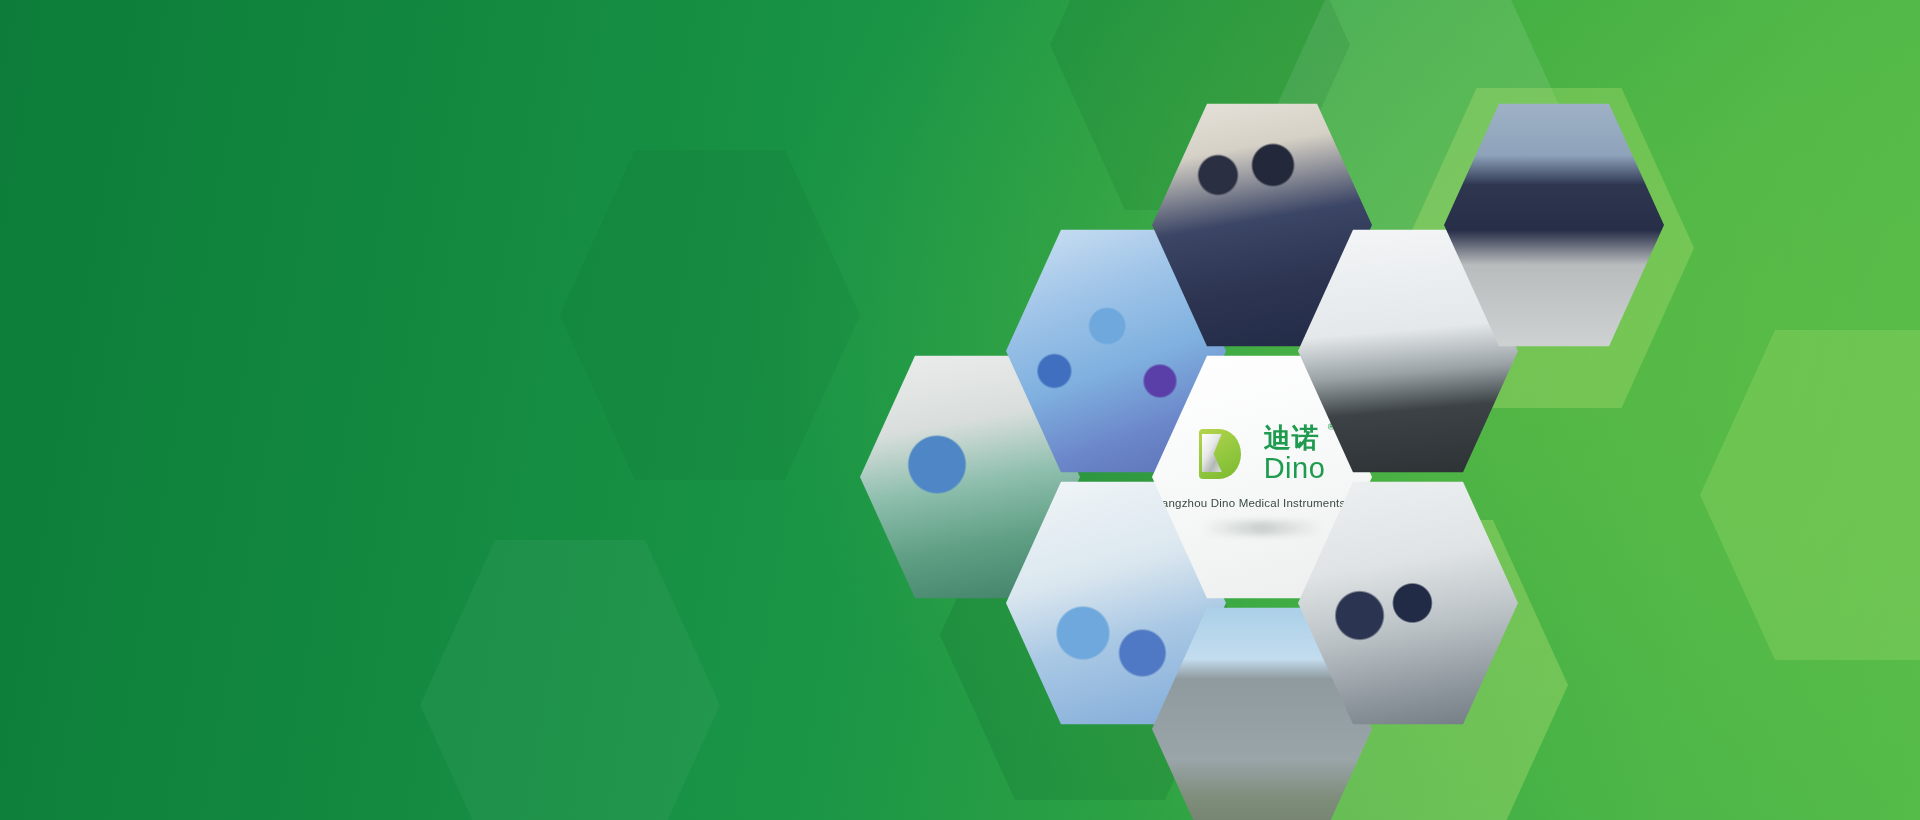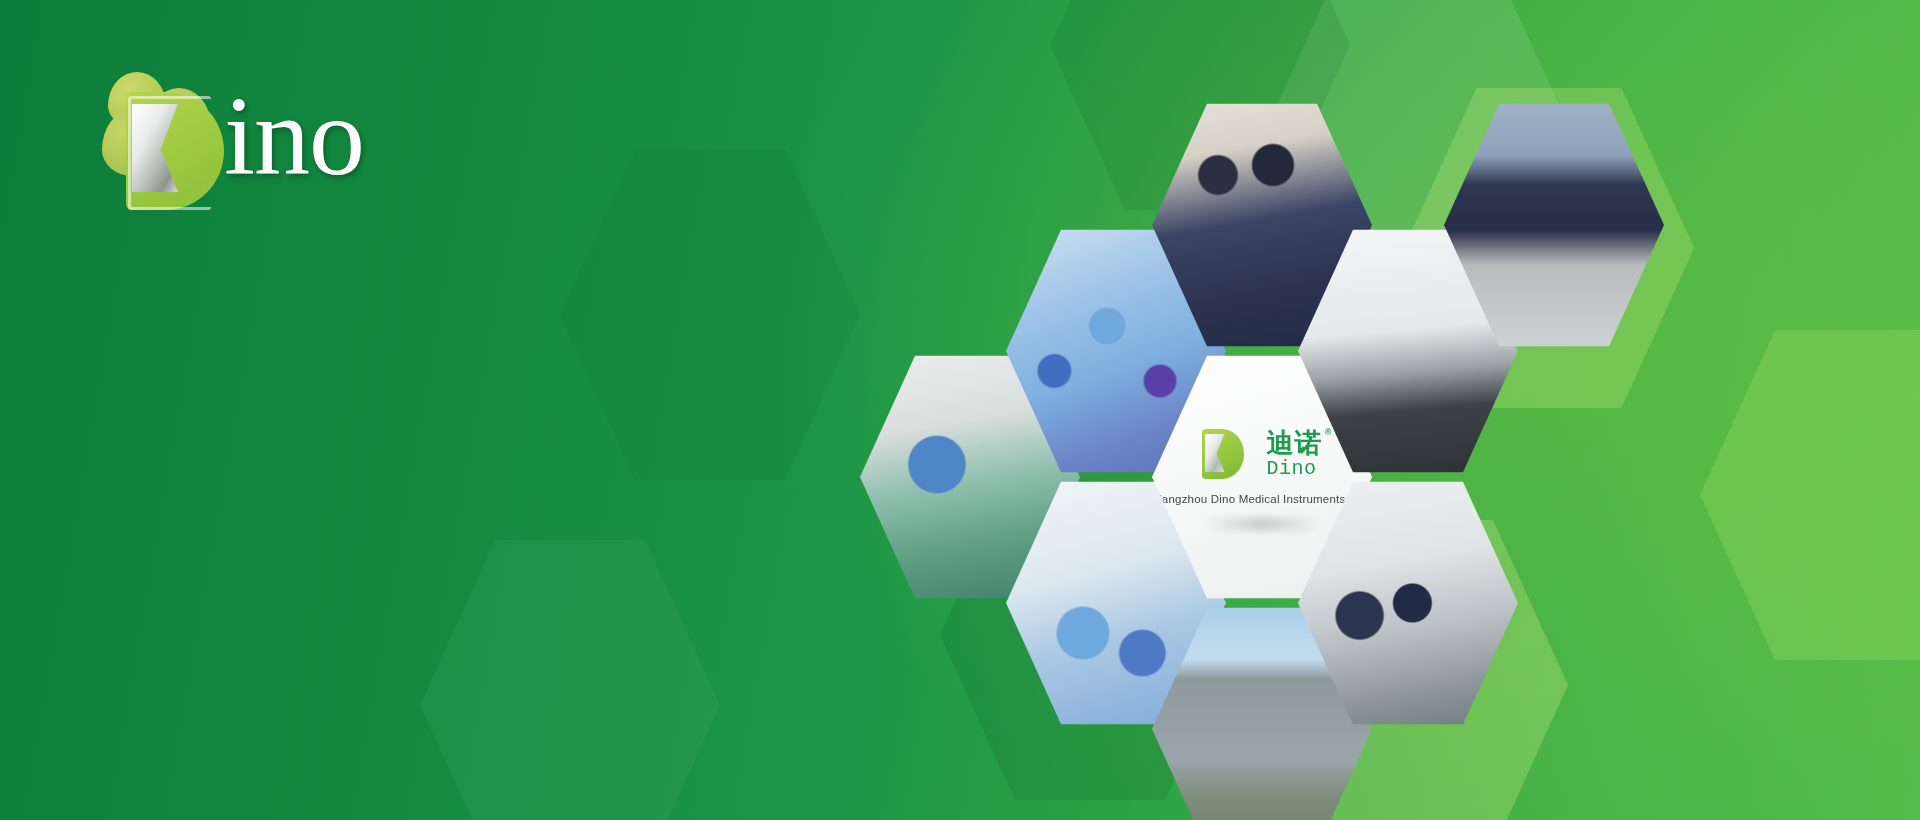--- a/index.html
+++ b/index.html
@@ -95,22 +95,22 @@
   .cl-mark{position:relative;width:42px;height:50px;}
   .cl-mark .b{position:absolute;inset:0;
     background:linear-gradient(150deg,#b6d44d 0%,#8fc63d 60%,#7cb82f 100%);
     border-radius:4px 52% 52% 4px/4px 50% 50% 4px;}
   .cl-mark .c{position:absolute;left:3px;top:5px;width:20px;height:38px;
     background:linear-gradient(120deg,#ffffff 0%,#e7eae8 40%,#b3b8b4 70%,#dfe2df 100%);
     clip-path:polygon(0% 0%,100% 0%,60% 52%,100% 100%,0% 100%);}
   .cl-text{display:flex;flex-direction:column;line-height:1;}
   .cl-cn{font-size:27px;font-weight:bold;color:#1e9b4e;letter-spacing:1px;position:relative;}
   .cl-cn sup{font-size:9px;position:absolute;top:-2px;right:-10px;}
-  .cl-en{font-family:Liberation Mono, monospace;
-    font-size:20px;color:#1e9b4e;margin-top:2px;letter-spacing:.5px;}
+  .cl-en{font-family:Liberation Sans, sans-serif;
+    font-size:29px;color:#1e9b4e;margin-top:2px;letter-spacing:.5px;}
   .cl-sub{margin-top:14px;font-size:11.5px;color:#3b4a46;letter-spacing:.2px;white-space:nowrap;}
   .cl-blur{margin-top:12px;width:120px;height:14px;
     background:linear-gradient(90deg,rgba(160,170,165,.0),rgba(150,162,157,.45),rgba(160,170,165,.0));
     filter:blur(3px);}
 </style>
 </head>
 <body>
 
 <div id="banner">
 
@@ -118,33 +118,20 @@
   <div class="bghex" style="left:1404px;top:88px;width:290px;height:320px;background:rgba(190,230,120,.30);"></div>
   <div class="bghex" style="left:1268px;top:520px;width:300px;height:330px;background:rgba(190,230,120,.34);"></div>
   <div class="bghex" style="left:940px;top:470px;width:300px;height:330px;background:rgba(0,70,30,.13);"></div>
   <div class="bghex" style="left:420px;top:540px;width:300px;height:330px;background:rgba(255,255,255,.045);"></div>
   <div class="bghex" style="left:560px;top:150px;width:300px;height:330px;background:rgba(0,70,30,.07);"></div>
   <div class="bghex" style="left:1700px;top:330px;width:300px;height:330px;background:rgba(190,230,120,.22);"></div>
   <div class="bghex" style="left:1050px;top:-120px;width:300px;height:330px;background:rgba(0,70,30,.10);"></div>
 
   <div id="left">
 
-    <div class="logo-wrap">
-      <div class="leafset">
-        <span class="leaf a"></span>
-        <span class="leaf b"></span>
-        <span class="leaf c"></span>
-      </div>
-      <div class="dmark">
-        <span class="body"></span>
-        <span class="curl"></span>
-        <span class="frame"></span>
-      </div>
-      <div class="word-ino">ino</div>
-    </div>
 
   </div>
 
   <div id="comb">
 
     <div class="hex" style="left:860px;top:352px;width:220px;height:250px;">
       <div class="img ph-duct"></div>
     </div>
 
     <div class="hex" style="left:1006px;top:226px;width:220px;height:250px;">

